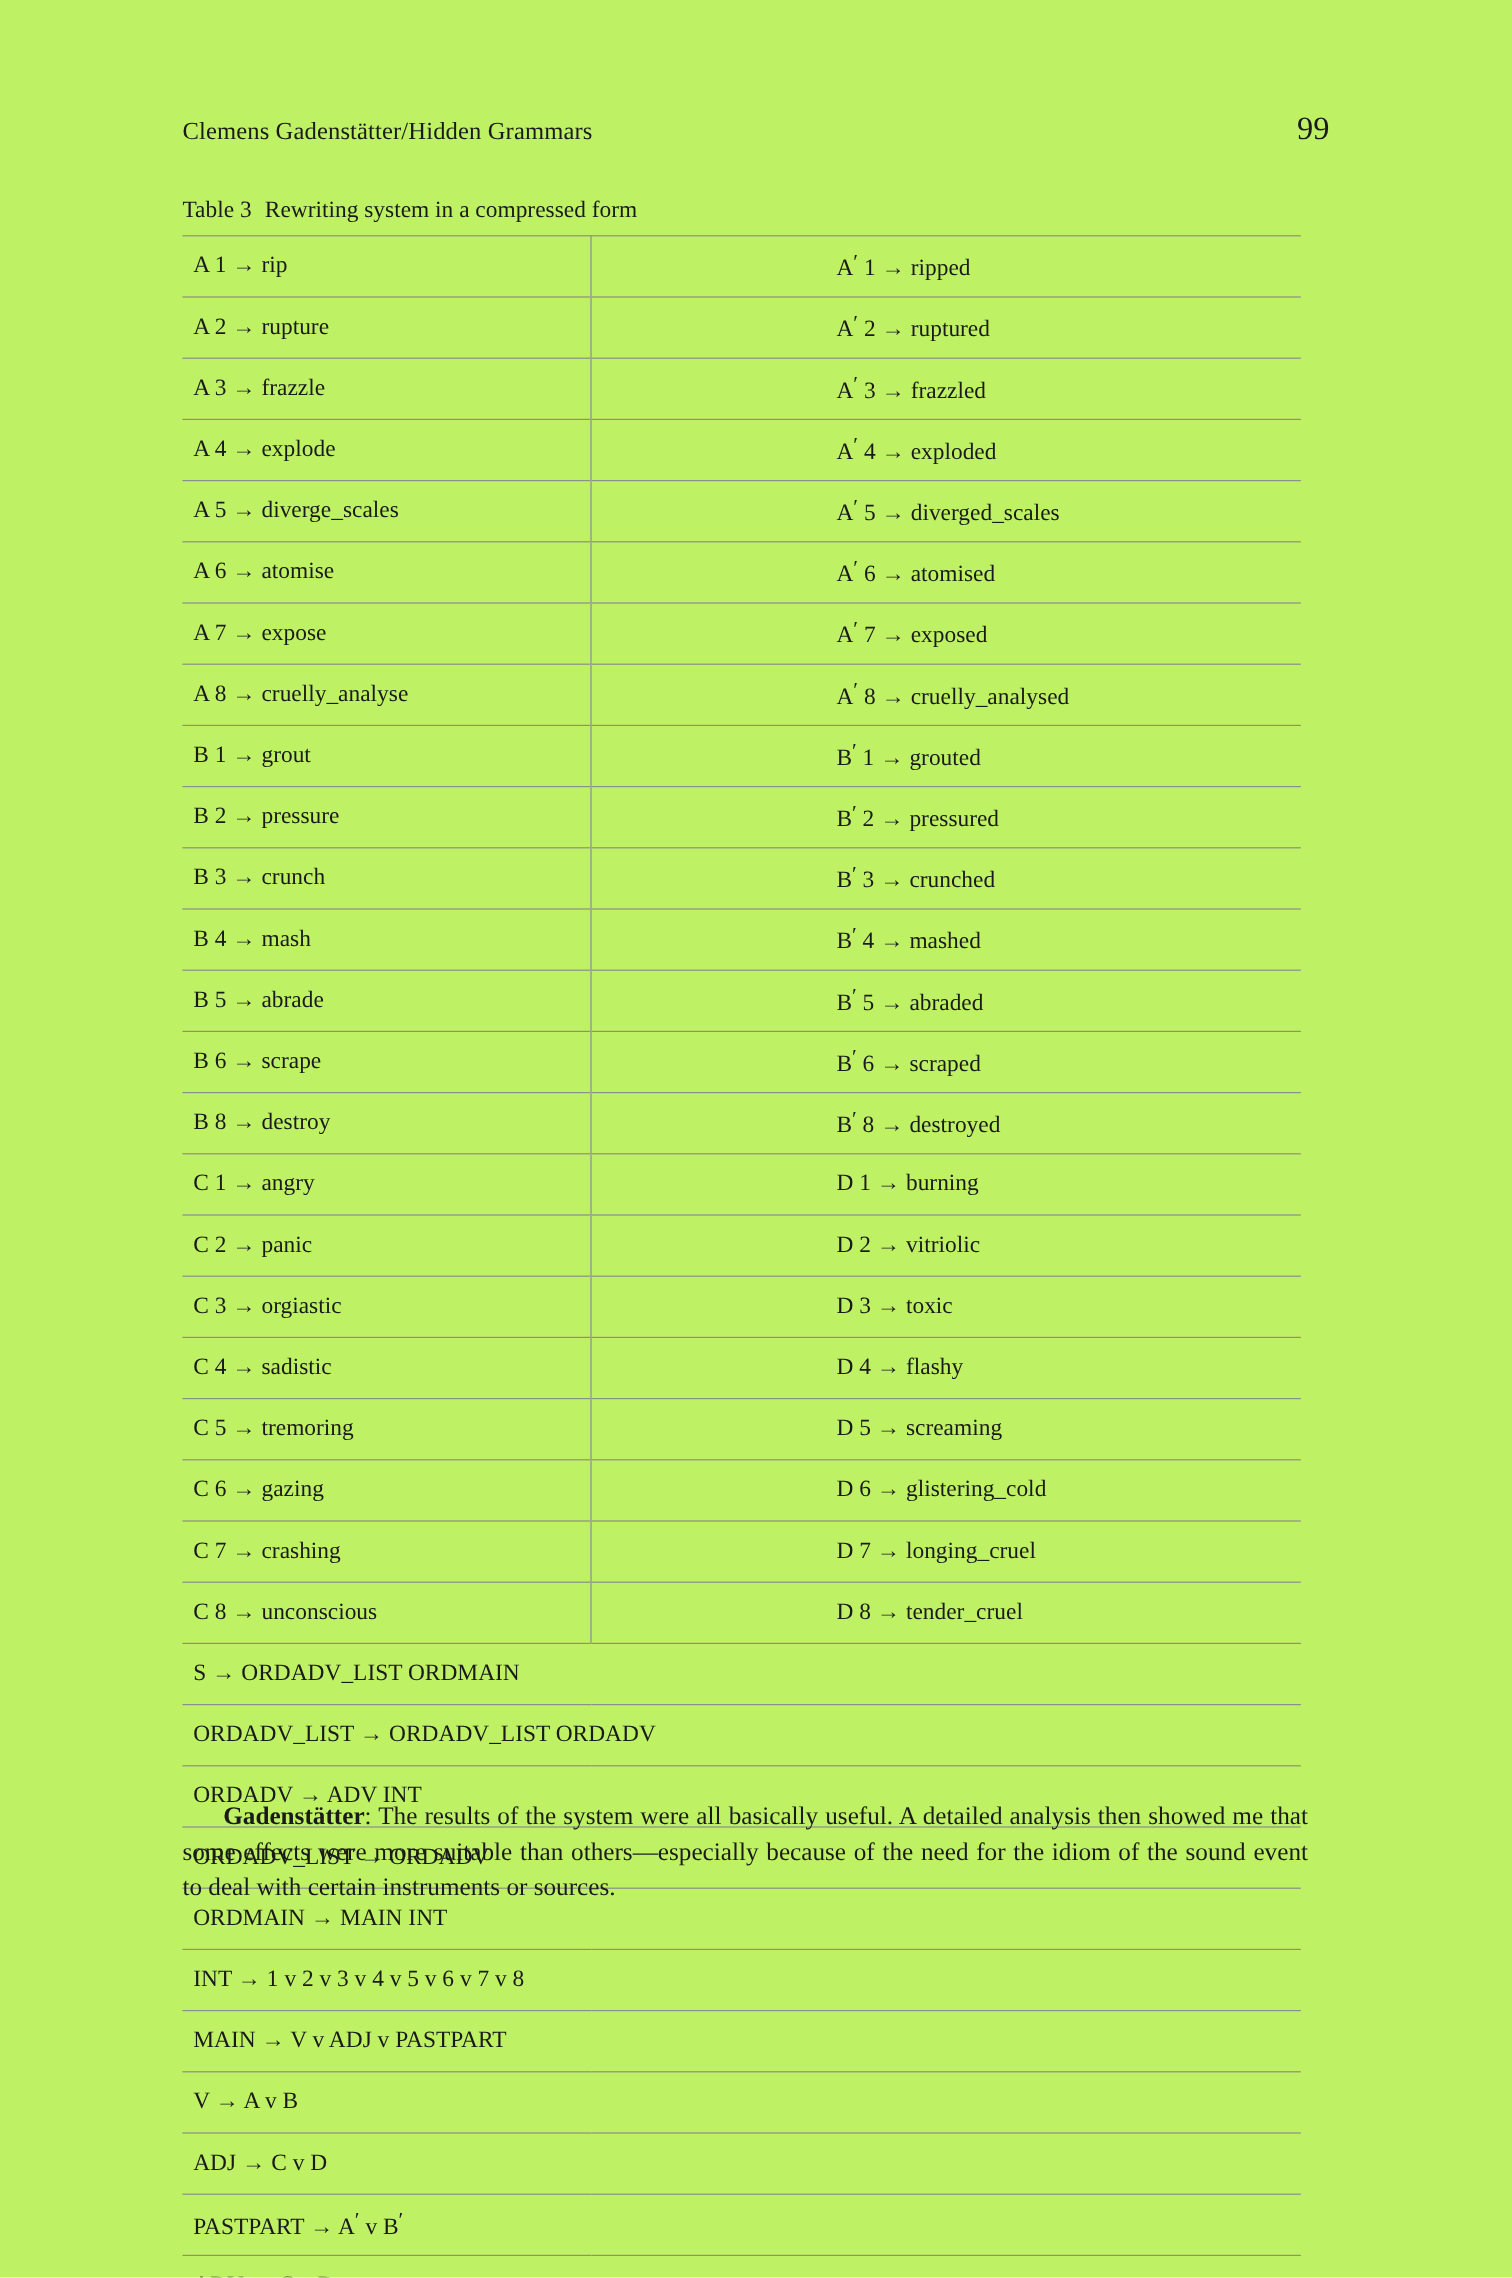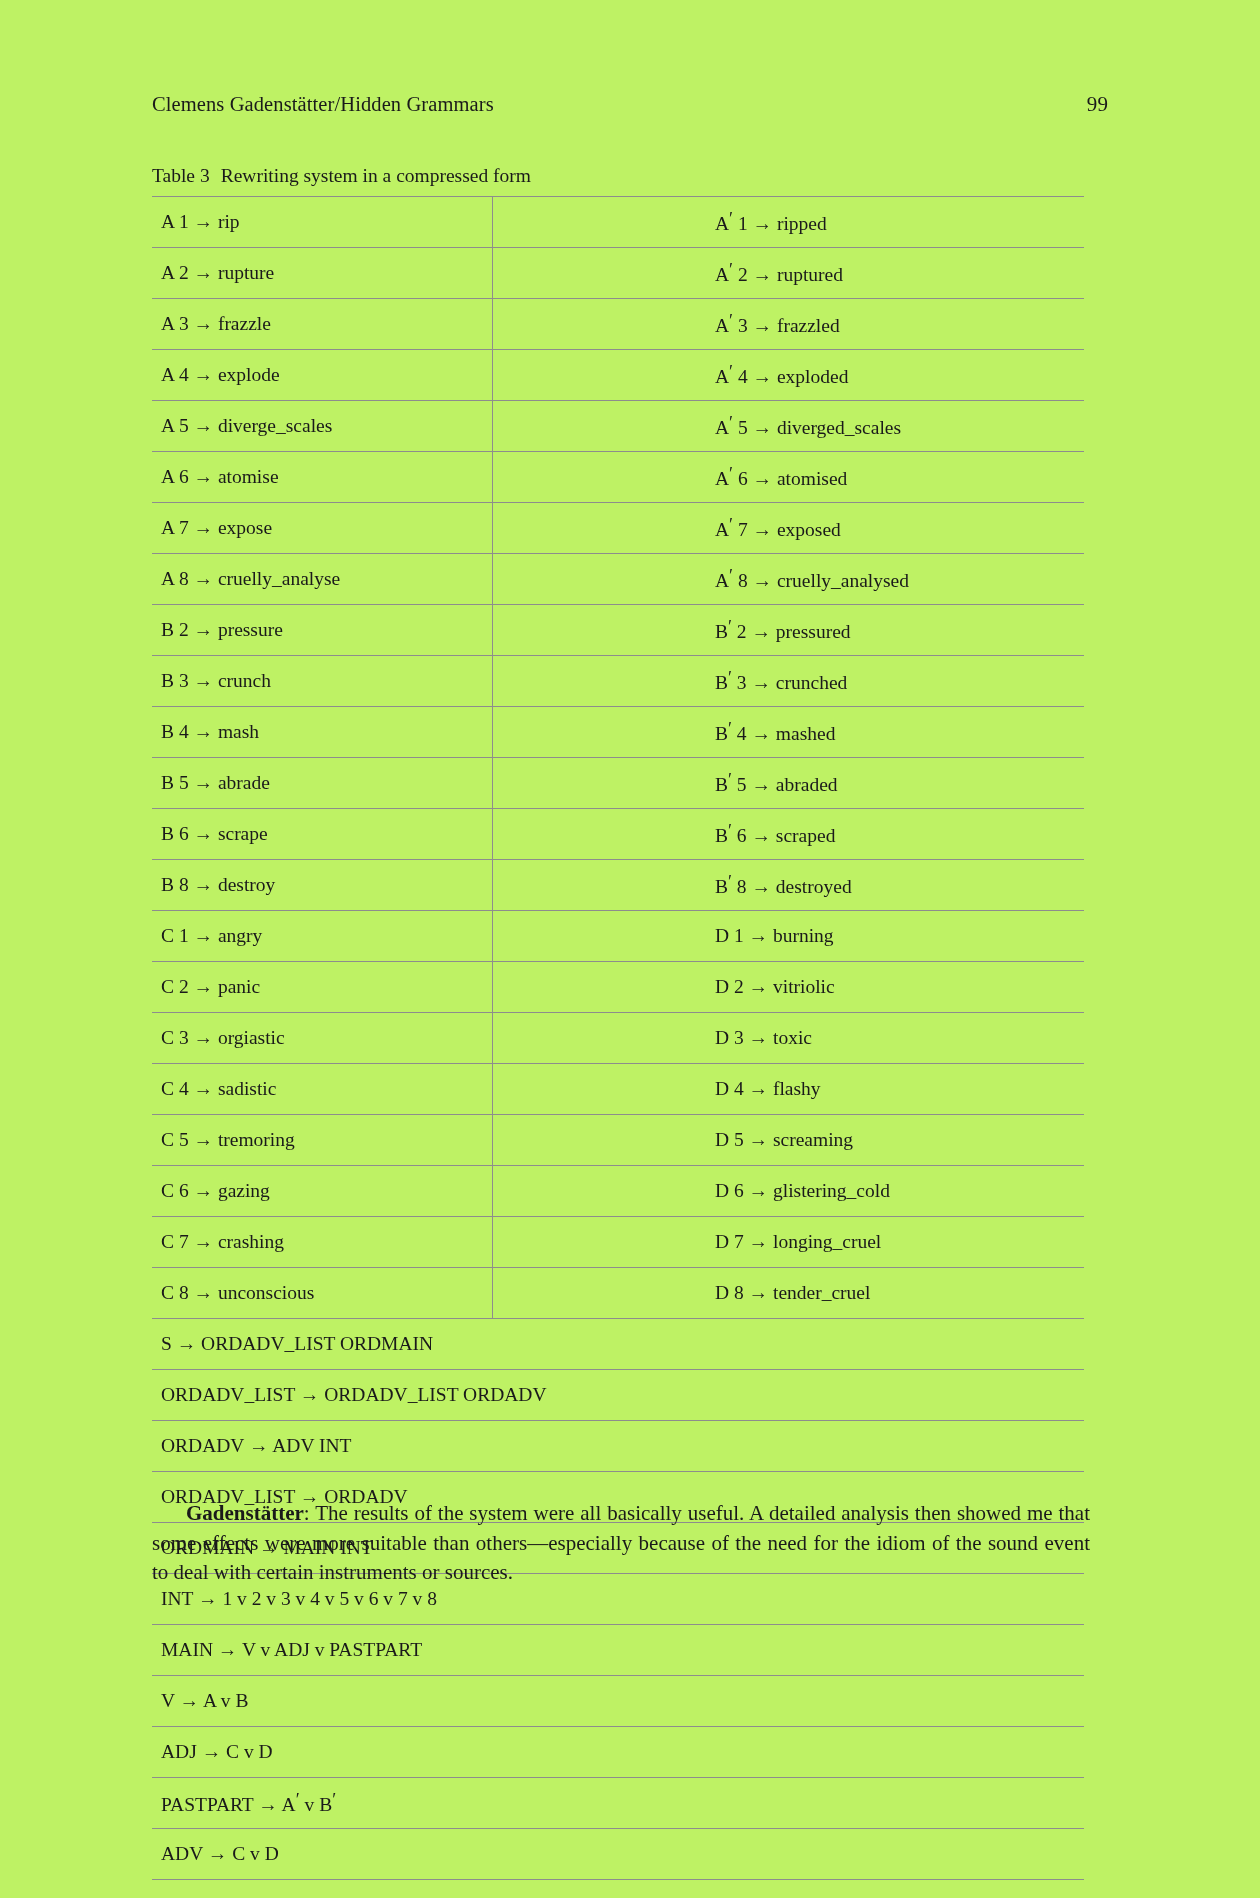--- a/index.html
+++ b/index.html
@@ -30,21 +30,21 @@
     left: 152px;
     top: 92px;
     width: 956px;
     display: flex;
     justify-content: space-between;
     align-items: baseline;
     font-size: 20.5px;
     letter-spacing: 0.1px;
   }
   .running-head .rh-title { white-space: nowrap; }
-  .running-head .rh-page  { font-size: 21px; }
+  .running-head .rh-page  { font-size: 27px; }
 
   
   .table-caption {
     position: absolute;
     left: 152px;
     top: 165px;
     font-size: 19.5px;
     white-space: nowrap;
   }
   .table-caption .cap-label {
@@ -69,21 +69,21 @@
     vertical-align: middle;
     line-height: 1.0;
     white-space: nowrap;
   }
   .rules-table tr.first-row td { border-top: 1px solid #8d8d8d; }
   .rules-table td.col-left {
     width: 331px;
     border-right: 1px solid #8d8d8d;
   }
   .rules-table td.col-right {
-    padding-left: 26px;
+    padding-left: 8px;
   }
   .rules-table td.col-full {
     padding-left: 9px;
   }
   .rules-table tr.last-row td {
     border-bottom: 1px solid #8d8d8d;
     margin-top: 40px;
   }
   .rule-text { display: inline-block; }
   .prime {
@@ -154,20 +154,24 @@
         </tr>
         <tr>
           <td class="col-left"><span class="rule-text">A 7 → expose</span></td>
           <td class="col-right"><span class="rhs-inner"><span>A</span><span class="prime">′</span> 7 → exposed</span></td>
         </tr>
         <tr>
           <td class="col-left"><span class="rule-text">A 8 → cruelly_analyse</span></td>
           <td class="col-right"><span class="rhs-inner"><span>A</span><span class="prime">′</span> 8 → cruelly_analysed</span></td>
         </tr>
         <tr>
+          <td class="col-left"><span class="rule-text">B 1 → grout</span></td>
+          <td class="col-right"><span class="rhs-inner"><span>B</span><span class="prime">′</span> 1 → grouted</span></td>
+        </tr>
+        <tr>
           <td class="col-left"><span class="rule-text">B 2 → pressure</span></td>
           <td class="col-right"><span class="rhs-inner"><span>B</span><span class="prime">′</span> 2 → pressured</span></td>
         </tr>
         <tr>
           <td class="col-left"><span class="rule-text">B 3 → crunch</span></td>
           <td class="col-right"><span class="rhs-inner"><span>B</span><span class="prime">′</span> 3 → crunched</span></td>
         </tr>
         <tr>
           <td class="col-left"><span class="rule-text">B 4 → mash</span></td>
           <td class="col-right"><span class="rhs-inner"><span>B</span><span class="prime">′</span> 4 → mashed</span></td>

